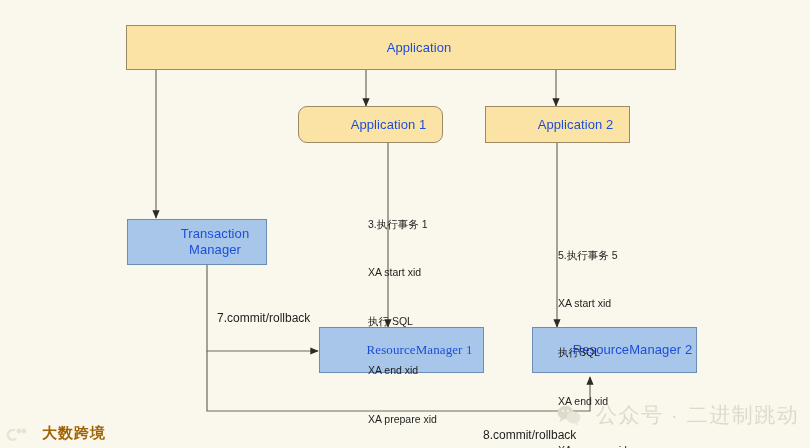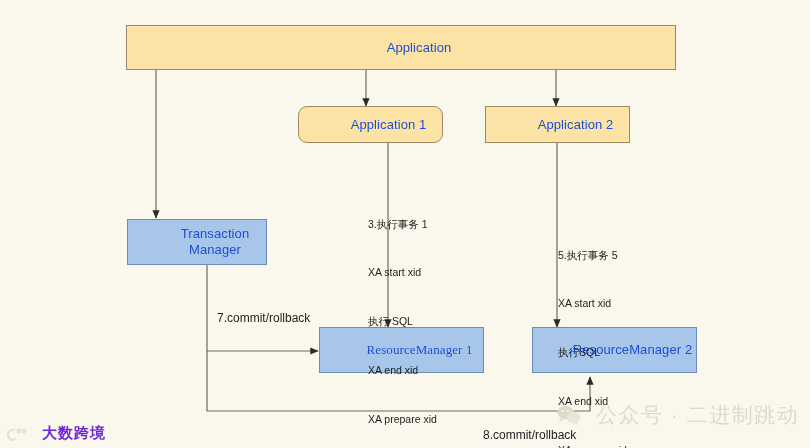--- a/index.html
+++ b/index.html
@@ -69,21 +69,21 @@
     gap: 14px;
     color: #d8d4c4;
     user-select: none;
   }
   .wm-left {
     left: 6px;
     top: 424px;
     font-size: 15px;
     font-weight: bold;
     letter-spacing: 1px;
-    color: #6d28d9;
+    color: #a16207;
     align-items: flex-end;
   }
   .wm-right {
     left: 556px;
     top: 401px;
     font-size: 21px;
     color: #dedacb;
     letter-spacing: 1.5px;
   }
   .wm-icon { display: inline-flex; }

